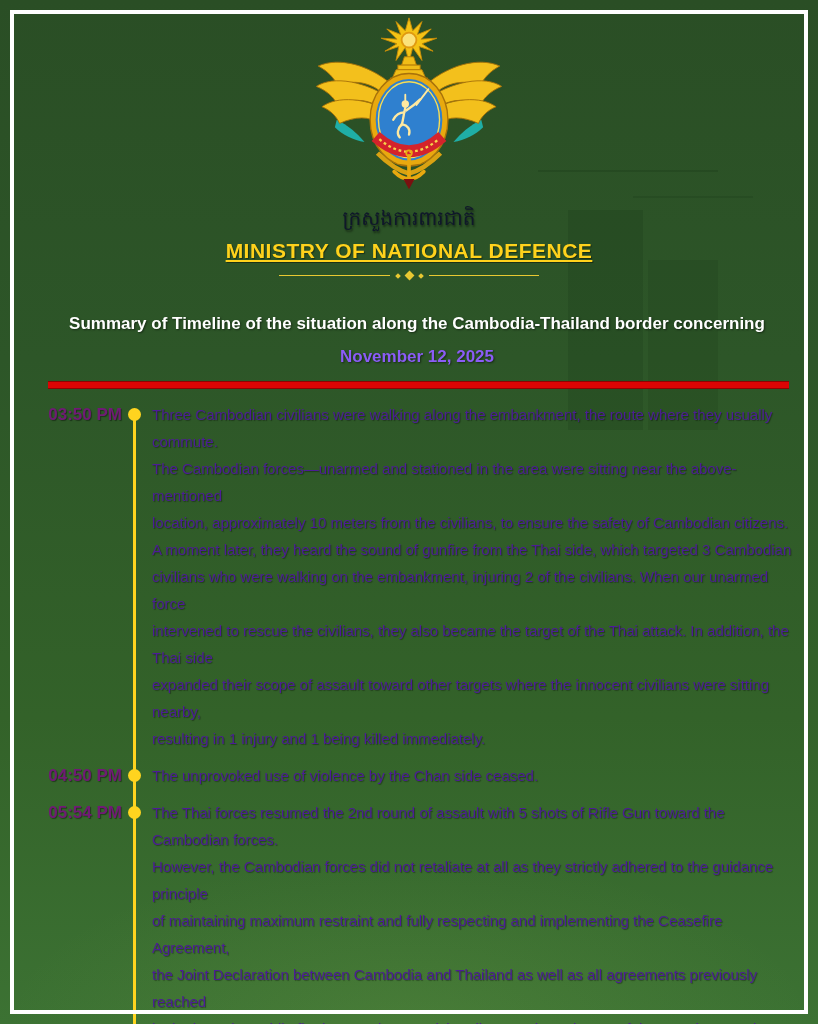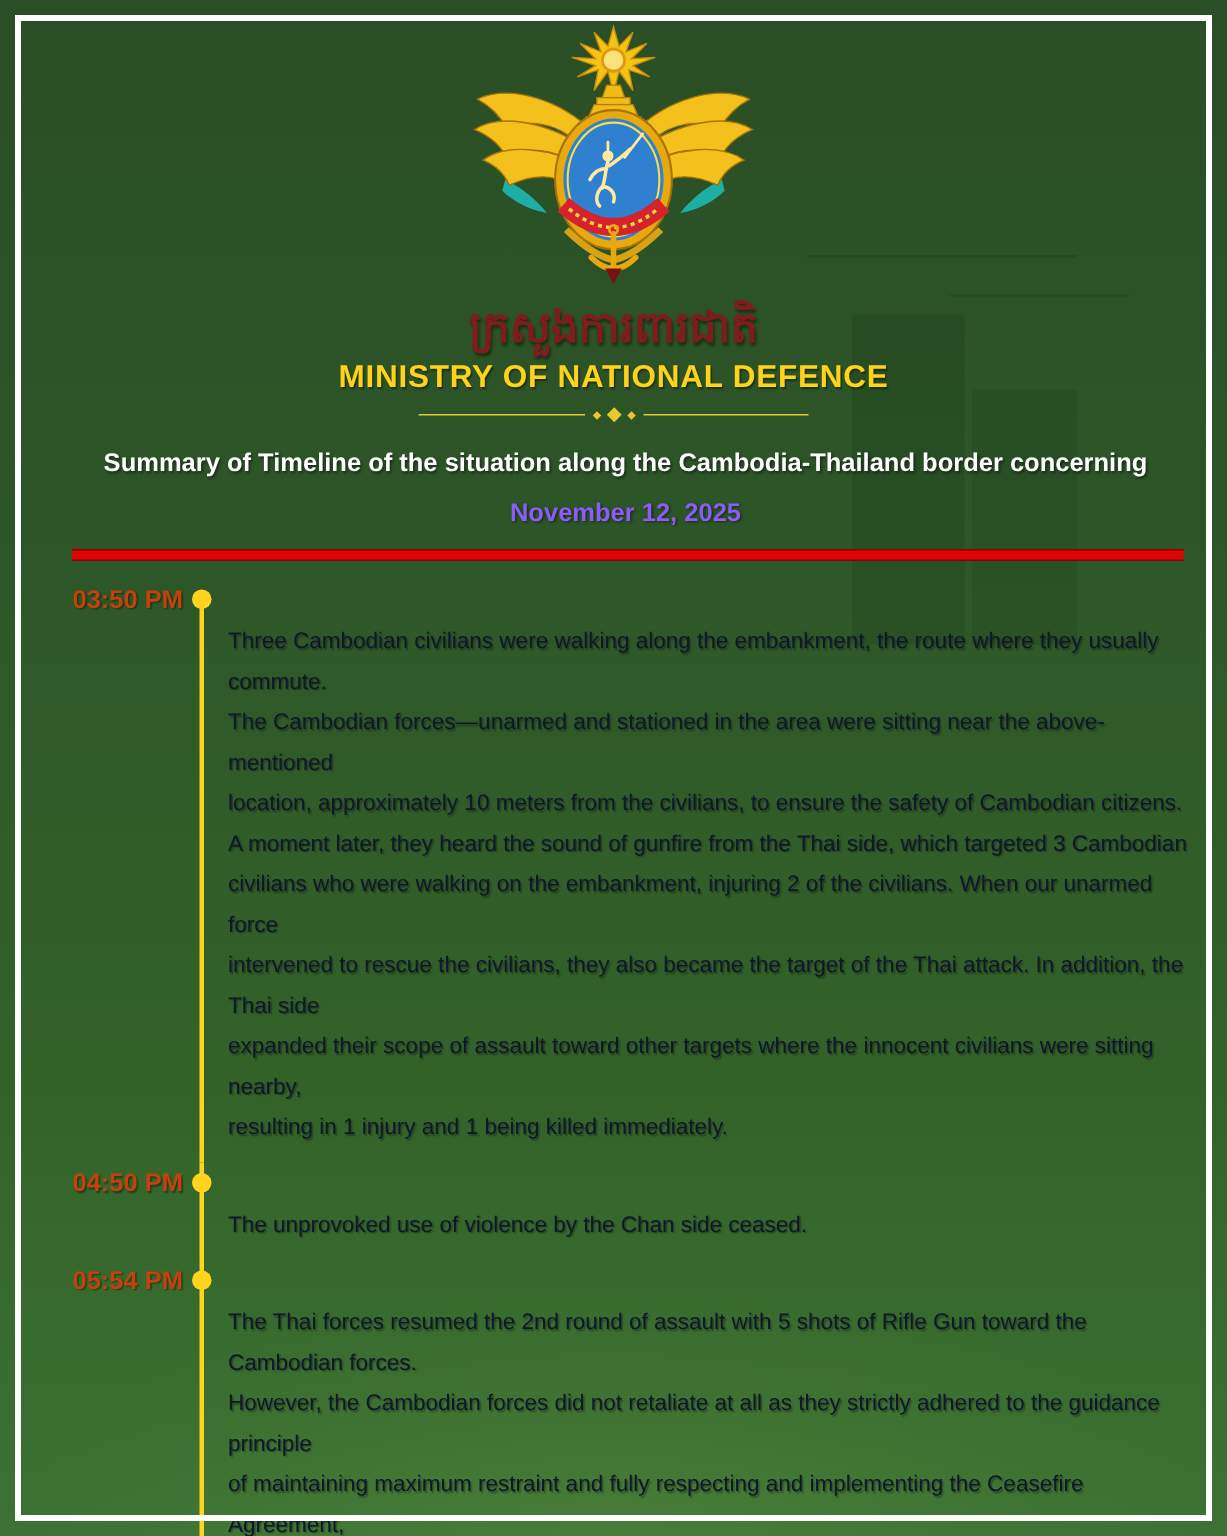--- a/index.html
+++ b/index.html
@@ -16,47 +16,47 @@
   .bg-crane2{position:absolute;left:95px;top:46px;width:120px;height:2px;background:rgba(10,30,10,0.12);}
   .bg-field{position:absolute;bottom:0;left:0;width:100%;height:170px;
     background:radial-gradient(ellipse at 50% 100%,rgba(160,200,90,0.12) 0%,rgba(160,200,90,0) 70%);}
   
   .frame{position:absolute;top:10px;left:10px;right:10px;bottom:10px;border:4px solid #ffffff;pointer-events:none;}
 
   .content{position:relative;padding-top:16px;}
   .emblem-wrap{text-align:center;}
   .emblem-wrap svg{display:inline-block;}
 
-  .khmer-title{margin-top:2px;text-align:center;font-size:29px;line-height:40px;font-weight:bold;color:#7f1d1d;
+  .khmer-title{margin-top:2px;text-align:center;font-size:20px;line-height:40px;font-weight:normal;color:#0f172a;
     text-shadow:1px 2px 2px rgba(0,0,0,0.45);}
   .ministry-title{text-align:center;font-size:21px;line-height:26px;font-weight:bold;color:#ffd21c;letter-spacing:0.5px;
-    text-shadow:1px 1px 1px rgba(0,0,0,0.4);}
+    text-shadow:1px 1px 1px rgba(0,0,0,0.4);text-decoration:underline;}
 
   .divider{margin:8px auto 0 auto;width:260px;display:flex;align-items:center;justify-content:center;gap:6px;}
   .divider .bar{flex:1;height:1px;background:#e8c832;}
   .divider .gem{width:7px;height:7px;background:#e8c832;transform:rotate(45deg);}
   .divider .gem.small{width:4px;height:4px;}
 
-  .intro{margin-top:12px;text-align:center;padding-left:16px;}
+  .intro{margin-top:28px;text-align:center;padding-left:16px;}
   .intro-line{font-size:17px;line-height:33px;font-weight:bold;color:#ffffff;text-shadow:1px 1px 2px rgba(0,0,0,0.5);}
   .intro-date{font-size:17px;line-height:33px;font-weight:bold;color:#8b5cf6;text-shadow:1px 1px 2px rgba(0,0,0,0.5);}
 
   .red-rule{margin:8px 29px 0 48px;height:6px;background:#dc0404;border-top:1px solid #8f0202;border-bottom:1px solid #8f0202;}
 
   .timeline{margin-top:12px;}
   .entry{display:grid;grid-template-columns:122px 26px 1fr;}
-  .entry-time{text-align:right;font-size:17px;font-weight:bold;color:#c2410c;line-height:27px;padding-right:0;
+  .entry-time{text-align:right;font-size:17px;font-weight:bold;color:#701a75;line-height:27px;padding-right:0;
     text-shadow:1px 1px 1px rgba(0,0,0,0.4);}
   .rail{position:relative;}
   .rail::before{content:"";position:absolute;left:11px;top:0;bottom:0;width:3px;background:#ffd41f;}
   .entry:first-child .rail::before{top:13px;}
   .entry:last-child .rail::before{bottom:6px;}
   .rail::after{content:"";position:absolute;left:6px;top:7px;width:13px;height:13px;border-radius:50%;background:#ffd41f;}
-  .entry-text{font-size:15px;line-height:27px;color:#0f172a;white-space:pre-line;padding:0 26px 10px 4px;
-    text-shadow:1px 1px 1px rgba(0,0,0,0.35);margin-top:28px;}
+  .entry-text{font-size:15px;line-height:27px;color:#4c1d95;white-space:pre-line;padding:0 26px 10px 4px;
+    text-shadow:1px 1px 1px rgba(0,0,0,0.35);}
 </style>
 </head>
 <body>
 
 <div class="bg-buildings">
   <div class="bg-b1"></div>
   <div class="bg-b2"></div>
   <div class="bg-crane"></div>
   <div class="bg-crane2"></div>
 </div>

